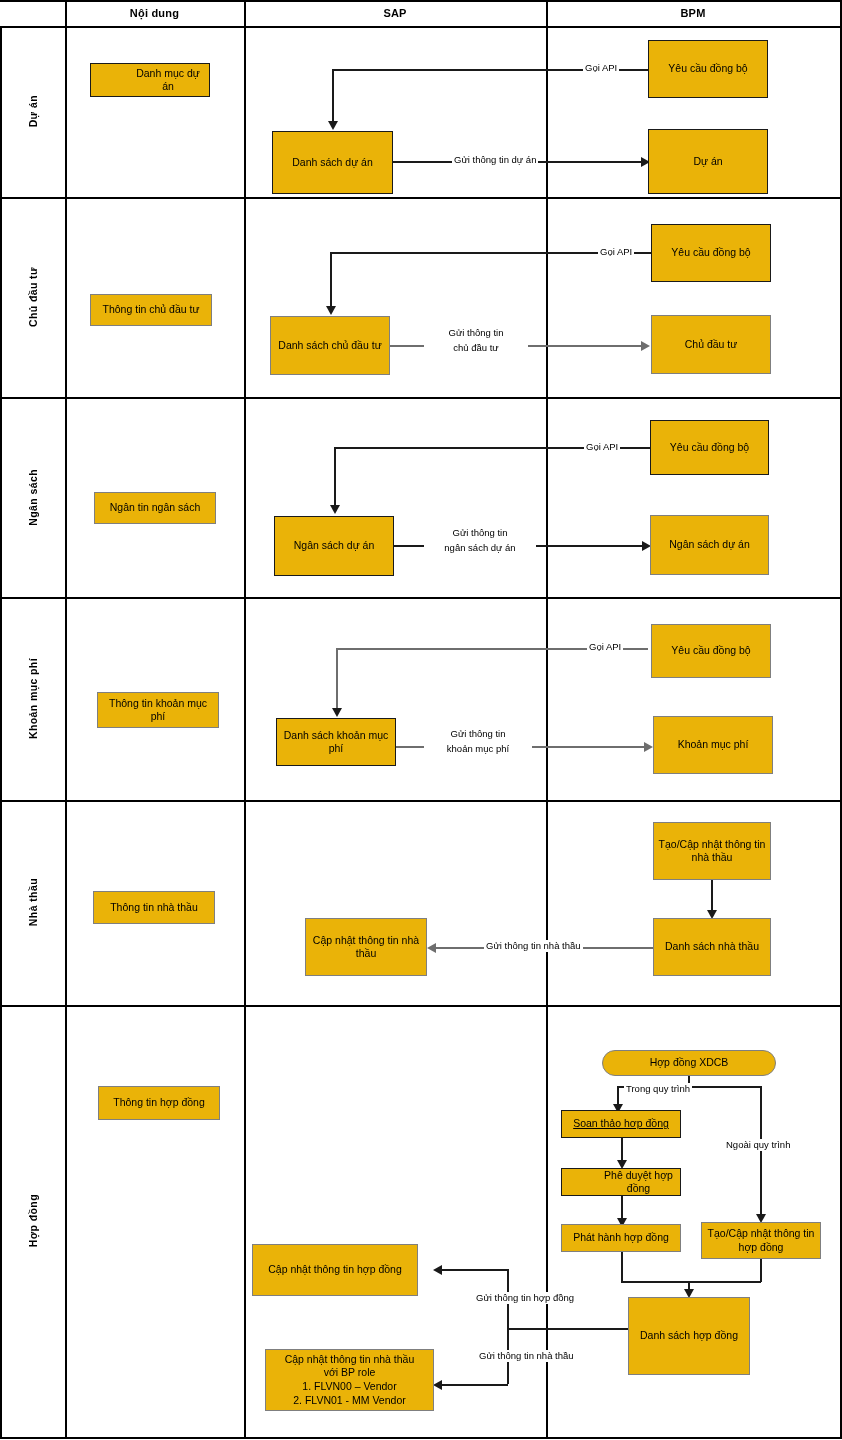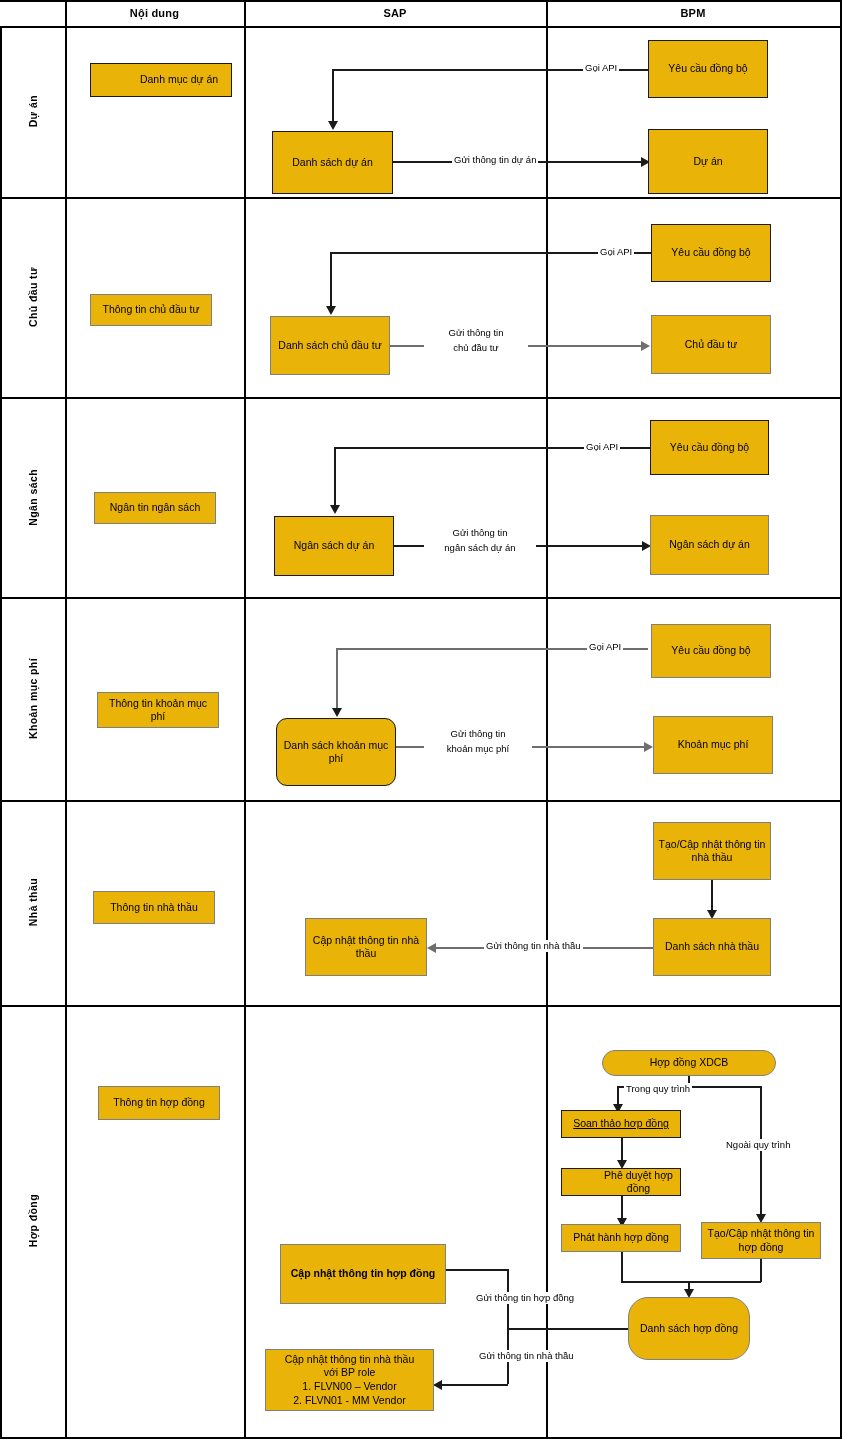--- a/index.html
+++ b/index.html
@@ -159,21 +159,21 @@
   <div class="row-label" style="left:0; top:597px; width:65px; height:203px;">
     <span>Khoản mục phí</span>
   </div>
   <div class="row-label" style="left:0; top:800px; width:65px; height:205px;">
     <span>Nhà thầu</span>
   </div>
   <div class="row-label" style="left:0; top:1005px; width:65px; height:432px;">
     <span>Hợp đồng</span>
   </div>
 
-  <div class="node dark" style="left:90px; top:63px; width:142px; height:34px;padding-left:40px;">Danh mục dự án</div>
+  <div class="node dark" style="left:90px; top:63px; width:120px; height:34px;padding-left:40px;">Danh mục dự án</div>
 
   <div class="conn h" style="left:332px; top:69px; width:316px;"></div>
   <div class="conn v" style="left:332px; top:69px; height:54px;"></div>
   <div class="arrow down" style="left:328px; top:121px;"></div>
   <div class="elabel" style="left:583px; top:62px;">Gọi API</div>
 
   <div class="node dark" style="left:272px; top:131px; width:121px; height:63px;">Danh sách dự án</div>
 
   <div class="conn h" style="left:393px; top:161px; width:251px;"></div>
   <div class="arrow right" style="left:641px; top:157px;"></div>
@@ -216,21 +216,21 @@
   <div class="node dark" style="left:650px; top:420px; width:119px; height:55px;">Yêu cầu đồng bộ</div>
   <div class="node" style="left:650px; top:515px; width:119px; height:60px;">Ngân sách dự án</div>
 
   <div class="node" style="left:97px; top:692px; width:122px; height:36px;">Thông tin khoản mục phí</div>
 
   <div class="conn gray h" style="left:336px; top:648px; width:312px;"></div>
   <div class="conn gray v" style="left:336px; top:648px; height:62px;"></div>
   <div class="arrow down" style="left:332px; top:708px;"></div>
   <div class="elabel" style="left:587px; top:641px;">Gọi API</div>
 
-  <div class="node dark" style="left:276px; top:718px; width:120px; height:68px;border-radius:11px;">Danh sách khoản mục phí</div>
+  <div class="node dark" style="left:276px; top:718px; width:120px; height:48px;">Danh sách khoản mục phí</div>
 
   <div class="conn gray h" style="left:396px; top:746px; width:254px;"></div>
   <div class="arrow gray right" style="left:644px; top:742px;"></div>
   <div class="elabel wrap" style="left:424px; top:728px; width:108px;">Gửi thông tin</div>
   <div class="elabel wrap" style="left:424px; top:743px; width:108px;">khoản mục phí</div>
 
   <div class="node" style="left:651px; top:624px; width:120px; height:54px;">Yêu cầu đồng bộ</div>
   <div class="node" style="left:653px; top:716px; width:120px; height:58px;">Khoản mục phí</div>
 
   <div class="node" style="left:93px; top:891px; width:122px; height:33px;">Thông tin nhà thầu</div>
@@ -276,30 +276,30 @@
   <div class="elabel" style="left:724px; top:1139px;">Ngoài quy trình</div>
 
   <div class="node" style="left:701px; top:1222px; width:120px; height:37px;">Tạo/Cập nhật thông tin hợp đồng</div>
 
   <div class="conn v" style="left:621px; top:1252px; height:30px;"></div>
   <div class="conn v" style="left:760px; top:1259px; height:23px;"></div>
   <div class="conn h" style="left:621px; top:1281px; width:140px;"></div>
   <div class="conn v" style="left:688px; top:1281px; height:12px;"></div>
   <div class="arrow down" style="left:684px; top:1289px;"></div>
 
-  <div class="node" style="left:628px; top:1297px; width:122px; height:63px;border-radius:20px;">Danh sách hợp đồng</div>
+  <div class="node" style="left:628px; top:1297px; width:122px; height:78px;">Danh sách hợp đồng</div>
 
   <div class="conn h" style="left:507px; top:1328px; width:121px;"></div>
   <div class="conn v" style="left:507px; top:1269px; height:115px;"></div>
 
   <div class="conn h" style="left:440px; top:1269px; width:68px;"></div>
   <div class="arrow left" style="left:433px; top:1265px;"></div>
   <div class="elabel" style="left:474px; top:1292px;">Gửi thông tin hợp đồng</div>
 
-  <div class="node" style="left:280px; top:1244px; width:166px; height:60px;font-weight:bold;">Cập nhật thông tin hợp đồng</div>
+  <div class="node" style="left:252px; top:1244px; width:166px; height:52px;">Cập nhật thông tin hợp đồng</div>
 
   <div class="conn h" style="left:440px; top:1384px; width:68px;"></div>
   <div class="arrow left" style="left:433px; top:1380px;"></div>
   <div class="elabel" style="left:477px; top:1350px;">Gửi thông tin nhà thầu</div>
 
   <div class="node multiline" style="left:265px; top:1349px; width:169px; height:62px; flex-direction:column;">
     <div>Cập nhật thông tin nhà thầu</div>
     <div>với BP role</div>
     <div>1. FLVN00 – Vendor</div>
     <div>2. FLVN01 - MM Vendor</div>

